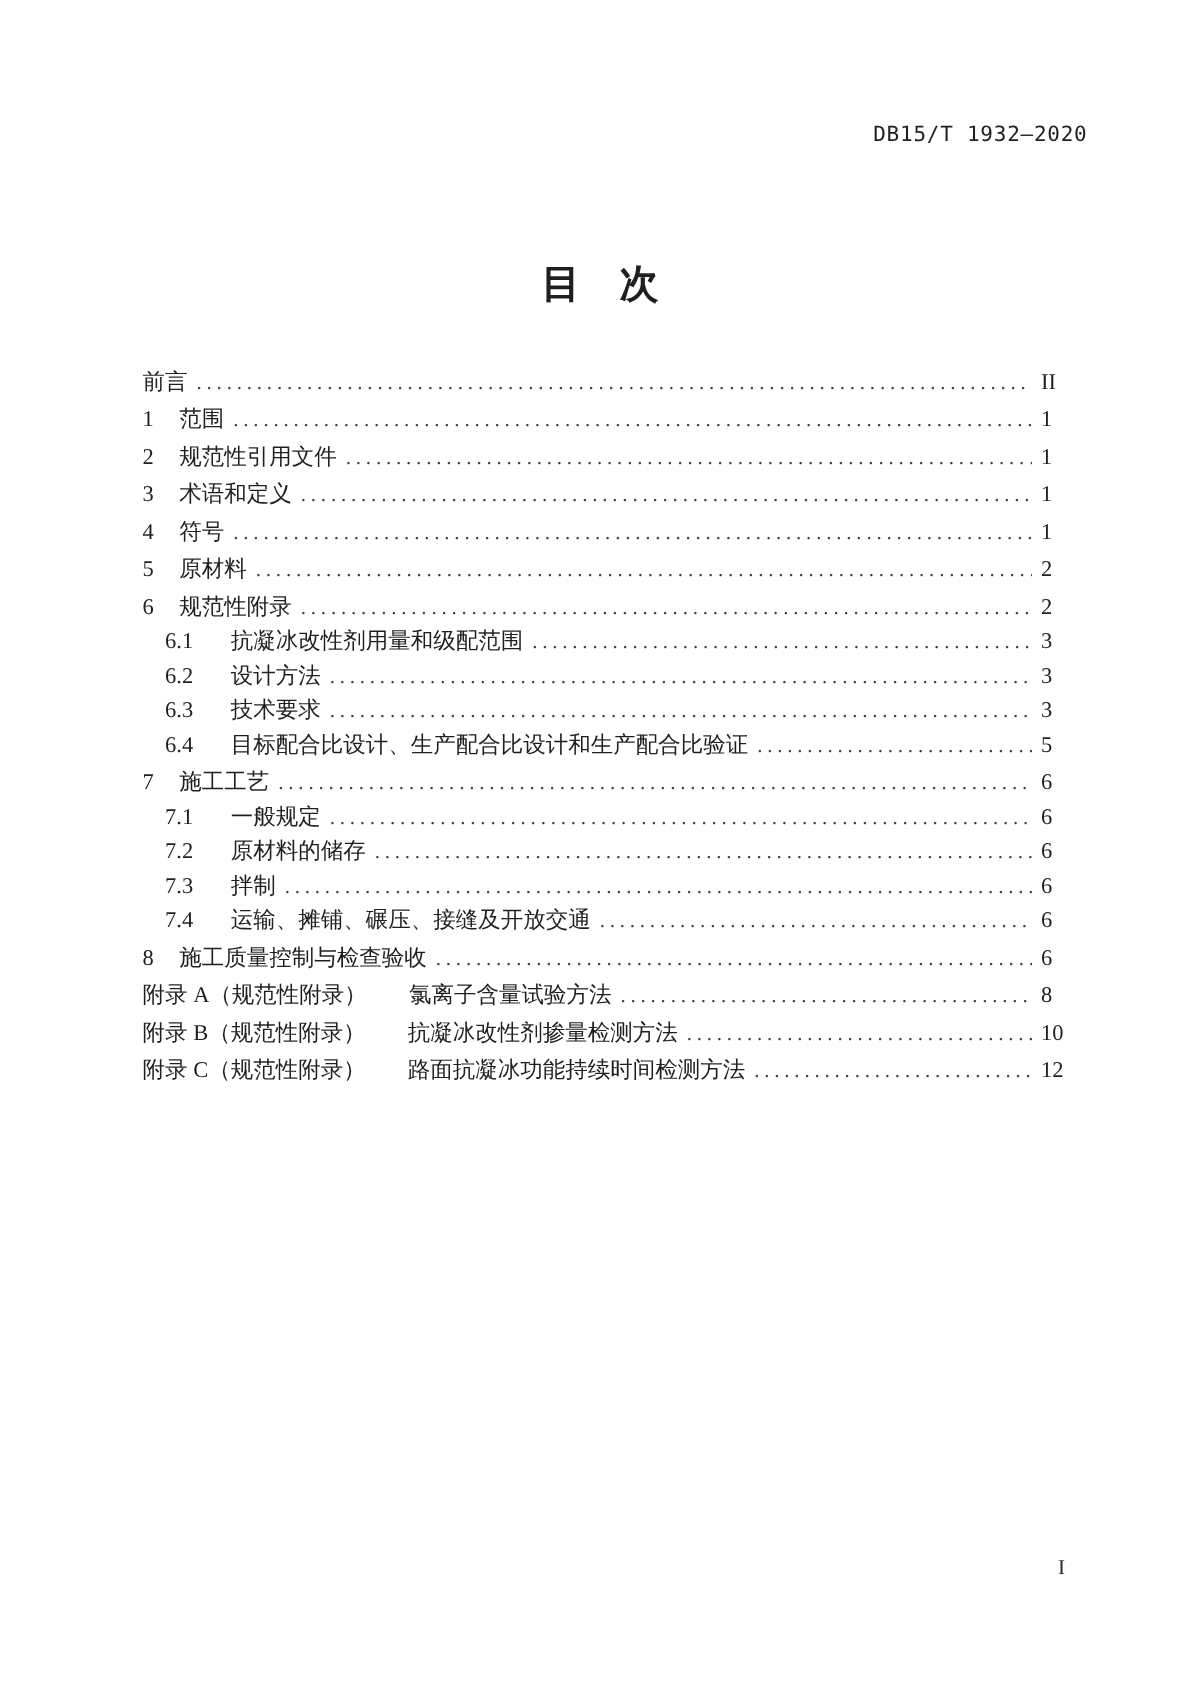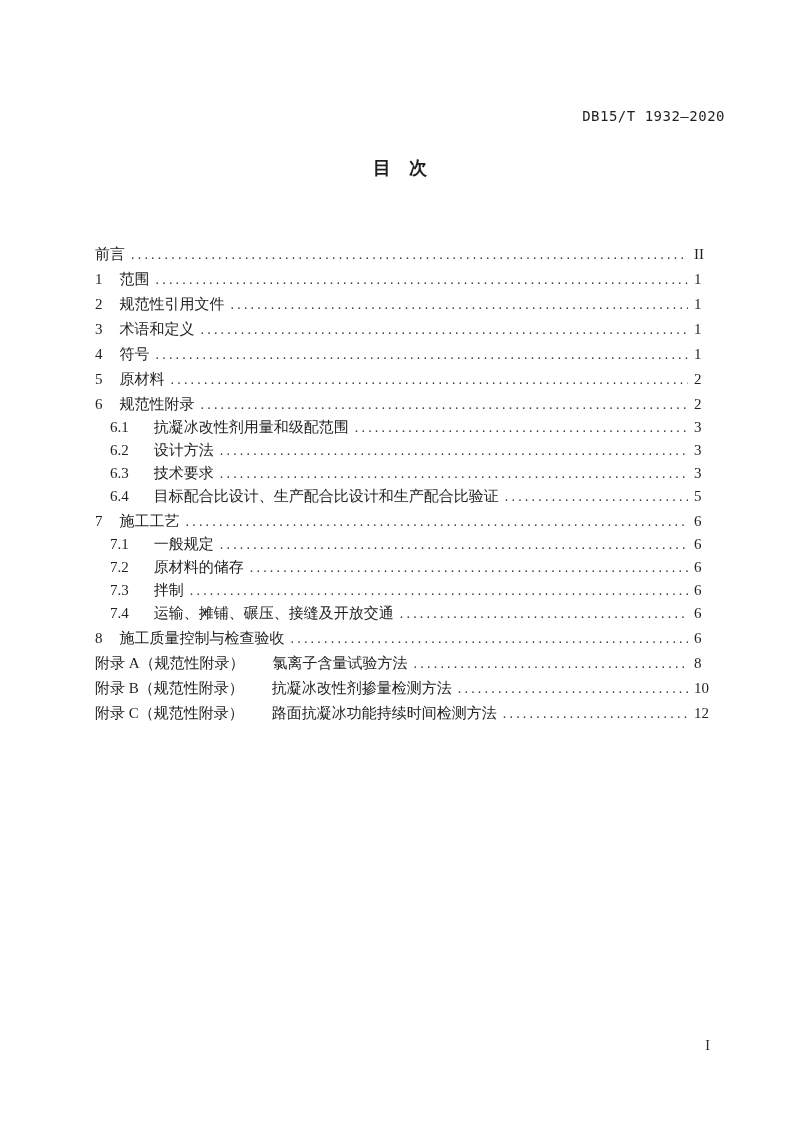--- a/index.html
+++ b/index.html
@@ -11,35 +11,35 @@
   .page {
     position: relative;
     width: 800px;
     height: 1132px;
     background: #ffffff;
     font-family: "Liberation Serif", "DejaVu Serif", serif;
     color: #1f1f1f;
   }
   .doc-code {
     position: absolute;
-    top: 108px;
+    top: 82px;
     right: 75px;
     font-family: "DejaVu Sans Mono", monospace;
     font-size: 14px;
     letter-spacing: 0.5px;
     color: #1f1f1f;
   }
   .doc-title {
     position: absolute;
-    top: 156px;
+    top: 172px;
     left: 0;
     right: 0;
     margin: 0;
     text-align: center;
-    font-size: 18px;
+    font-size: 26px;
     font-weight: bold;
     color: #1f1f1f;
   }
   .toc {
     position: absolute;
     top: 243px;
     left: 95px;
     right: 84px;
   }
   .toc-row {

